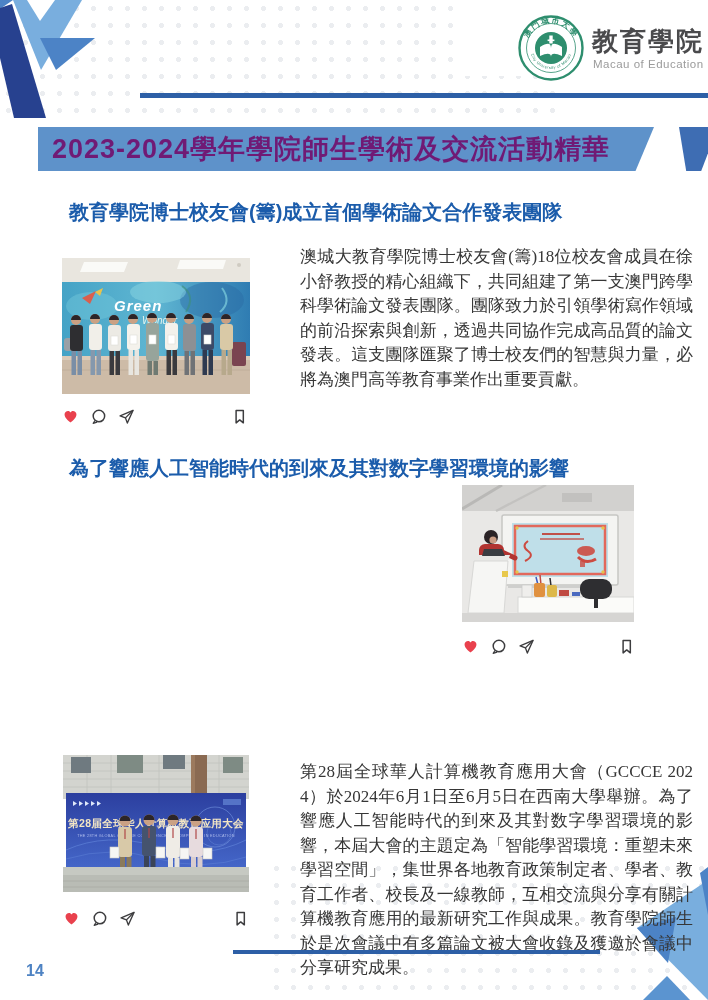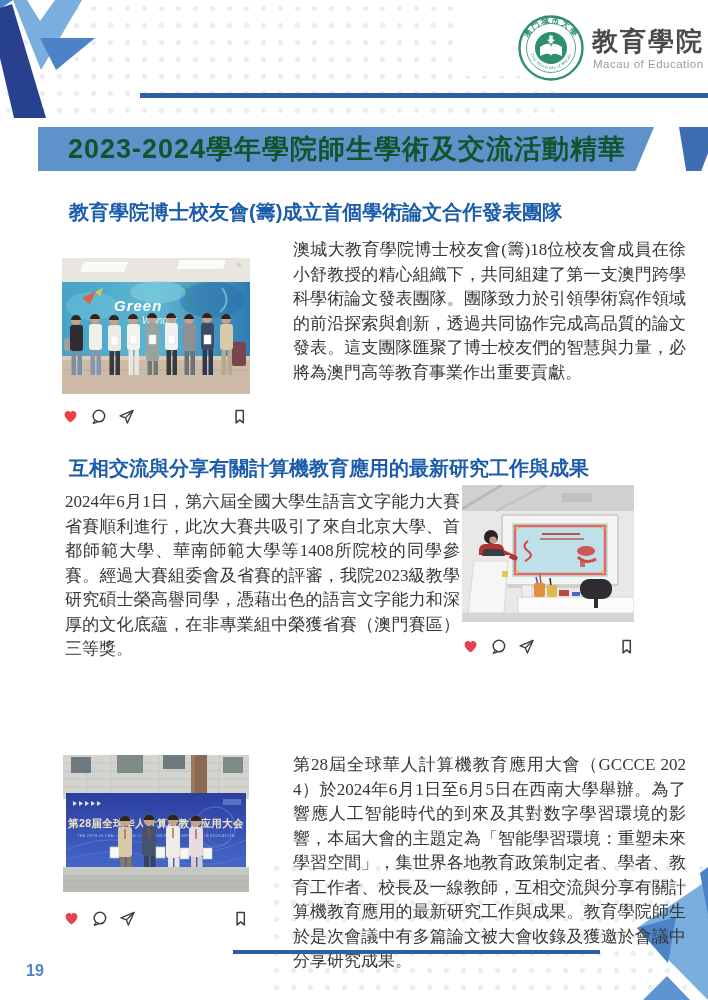--- a/index.html
+++ b/index.html
@@ -25,30 +25,30 @@
     letter-spacing:0.5px;z-index:2;white-space:nowrap;
   }
   .logo{position:absolute;left:517px;top:14px;z-index:2;}
   .top-rule{position:absolute;left:140px;top:93px;width:568px;height:5px;background:#2d5fa6;z-index:2;}
   .banner{position:absolute;left:38px;top:127px;width:660px;height:44px;z-index:2;}
   .banner-main{position:absolute;left:0;top:0;width:616px;height:44px;background:#5e92ca;
     clip-path:polygon(0 0,100% 0,97% 100%,0 100%);}
   .banner-tip{position:absolute;left:620px;top:0;width:60px;height:44px;background:#3e6db3;
     clip-path:polygon(35% 0,100% 0,72% 100%,47% 100%);}
   .banner-text{
-    position:absolute;left:30px;top:0;line-height:44px;font-size:27px;font-weight:700;
-    color:#14532d;letter-spacing:1px;white-space:nowrap;text-align:center;
+    position:absolute;left:14px;top:0;line-height:44px;font-size:27px;font-weight:700;
+    color:#701a75;letter-spacing:1px;white-space:nowrap;text-align:center;
   }
   .art-title{
     position:absolute;margin:12px;color:#1b5cab;font-size:20px;font-weight:700;
     line-height:25px;z-index:2;white-space:nowrap;
   }
   .art-title.wrap2{white-space:normal;width:472px;letter-spacing:0;}
   .art-body{
-    position:absolute;margin:8px;color:#363636;font-size:17px;line-height:24.5px;
+    position:absolute;margin:15px;color:#363636;font-size:17px;line-height:24.5px;
     text-align:justify;text-justify:inter-ideograph;word-break:break-all;
     font-family:"Liberation Serif","DejaVu Serif",serif;z-index:2;
   }
   .photo{position:absolute;z-index:2;border-radius:29px;}
   .photo svg{display:block;}
   .icon-row{position:absolute;display:flex;align-items:center;gap:11px;z-index:2;}
   .icon-row svg{display:block;}
   .push-right{margin-left:auto;}
   .bottom-rule{position:absolute;left:233px;top:950px;width:367px;height:4px;background:#2d5fa6;z-index:2;}
   .page-number{position:absolute;left:26px;top:962px;font-size:16px;font-weight:700;color:#4e83c3;z-index:2;}
@@ -202,23 +202,22 @@
       <path d="M14.2 2.2 L2 7.4 L7 9.3 L8.8 14.2 Z" fill="none" stroke="#3d3d3f" stroke-width="1.3" stroke-linejoin="round"></path>
       <line x1="14.2" y1="2.2" x2="7" y2="9.3" stroke="#3d3d3f" stroke-width="1.3"></line>
     </svg>
     <svg class="push-right" width="17" height="17" viewBox="0 0 16 16">
       <path d="M4.8 2.4 H11.6 V14 L8.2 11.2 L4.8 14 Z" fill="none" stroke="#3d3d3f" stroke-width="1.4" stroke-linejoin="round"></path>
     </svg>
   </div>
 
   <p class="art-body" style="left:285px;top:230px;width:393px">澳城大教育學院博士校友會(籌)18位校友會成員在徐小舒教授的精心組織下，共同組建了第一支澳門跨學科學術論文發表團隊。團隊致力於引領學術寫作領域的前沿探索與創新，透過共同協作完成高品質的論文發表。這支團隊匯聚了博士校友們的智慧與力量，必將為澳門高等教育事業作出重要貢獻。</p>
 
-  <h2 class="art-title" style="left:57px;top:444px">互相交流與分享有關計算機教育應用的最新研究工作與成果</h2>
-
-  <p class="art-body" style="left:57px;top:482px;width:395px">2024年6月1日，第六屆全國大學生語言文字能力大賽省賽順利進行，此次大賽共吸引了來自北京大學、首都師範大學、華南師範大學等1408所院校的同學參賽。經過大賽組委會及省賽的評審，我院2023級教學研究碩士榮高譽同學，憑藉出色的語言文字能力和深厚的文化底蘊，在非專業組中榮獲省賽（澳門賽區）三等獎。</p>
+  <h2 class="art-title" style="left:57px;top:444px">為了響應人工智能時代的到來及其對数字學習環境的影響</h2>
+
 
   <div class="photo" style="left:462px;top:485px">
     <svg width="172" height="137" viewBox="0 0 172 137">
       <rect width="172" height="137" fill="#e9e8e6"></rect>
       <rect width="172" height="26" fill="#d2d1cf"></rect>
       <line x1="0" y1="24" x2="40" y2="0" stroke="#b9b8b6" stroke-width="3"></line>
       <line x1="34" y1="26" x2="84" y2="0" stroke="#c3c2c0" stroke-width="2.4"></line>
       <rect x="100" y="8" width="30" height="9" fill="#c2c1bf"></rect>
       <rect x="40" y="30" width="116" height="70" rx="2" fill="#f4f4f2" stroke="#c6c6c4" stroke-width="1.5"></rect>
       <rect x="46" y="100" width="104" height="3" fill="#cfcfcd"></rect>
@@ -375,15 +374,15 @@
       <line x1="14.2" y1="2.2" x2="7" y2="9.3" stroke="#3d3d3f" stroke-width="1.3"></line>
     </svg>
     <svg class="push-right" width="17" height="17" viewBox="0 0 16 16">
       <path d="M4.8 2.4 H11.6 V14 L8.2 11.2 L4.8 14 Z" fill="none" stroke="#3d3d3f" stroke-width="1.4" stroke-linejoin="round"></path>
     </svg>
   </div>
 
   <p class="art-body" style="left:285px;top:745px;width:393px">第28屆全球華人計算機教育應用大會（GCCCE 2024）於2024年6月1日至6月5日在西南大學舉辦。為了響應人工智能時代的到來及其對数字學習環境的影響，本屆大會的主題定為「智能學習環境：重塑未來學習空間」，集世界各地教育政策制定者、學者、教育工作者、校長及一線教師，互相交流與分享有關計算機教育應用的最新研究工作與成果。教育學院師生於是次會議中有多篇論文被大會收錄及獲邀於會議中分享研究成果。</p>
 
   <div class="bottom-rule"></div>
-  <div class="page-number">19</div>
+  <div class="page-number">14</div>
 
 </div>
 
 </body></html>

